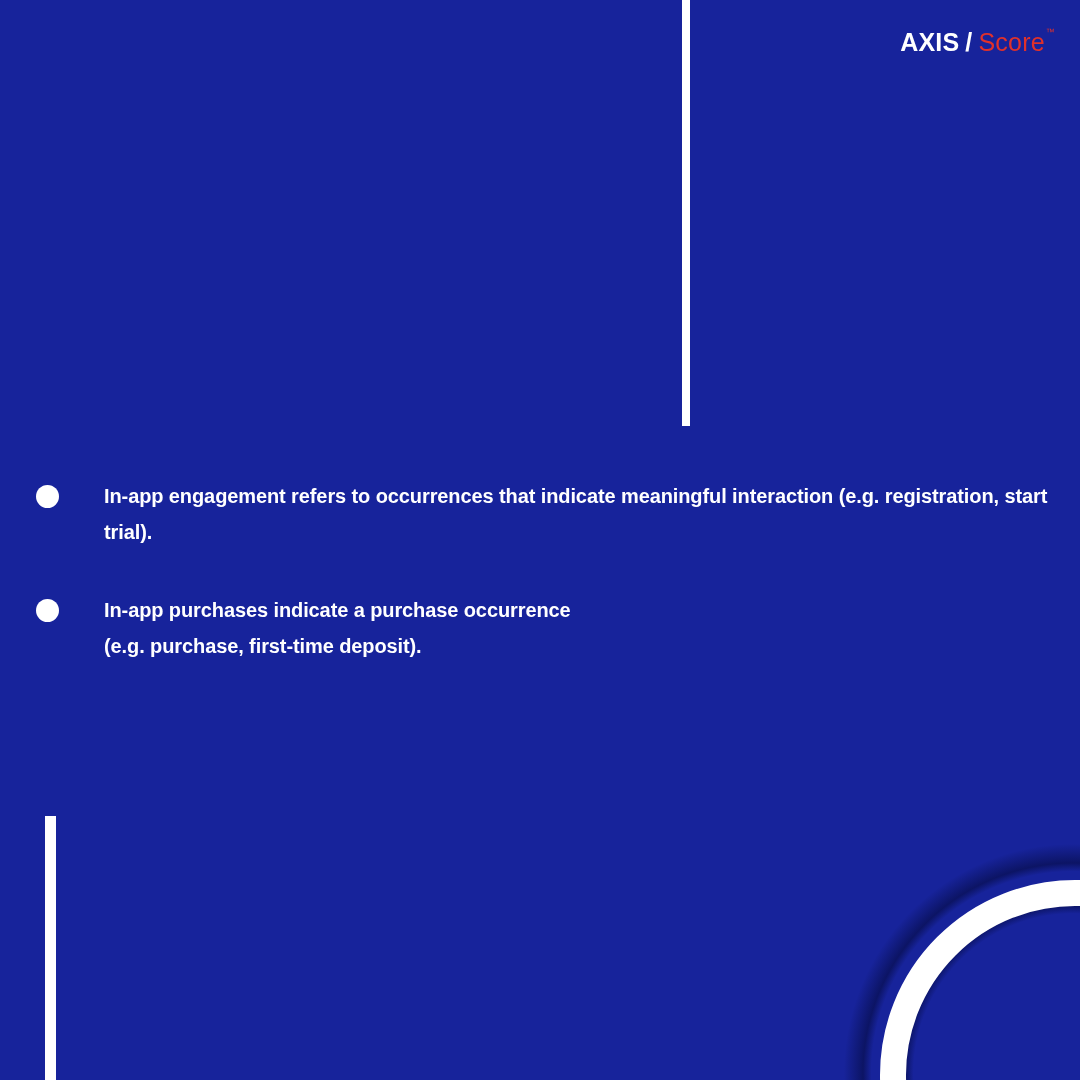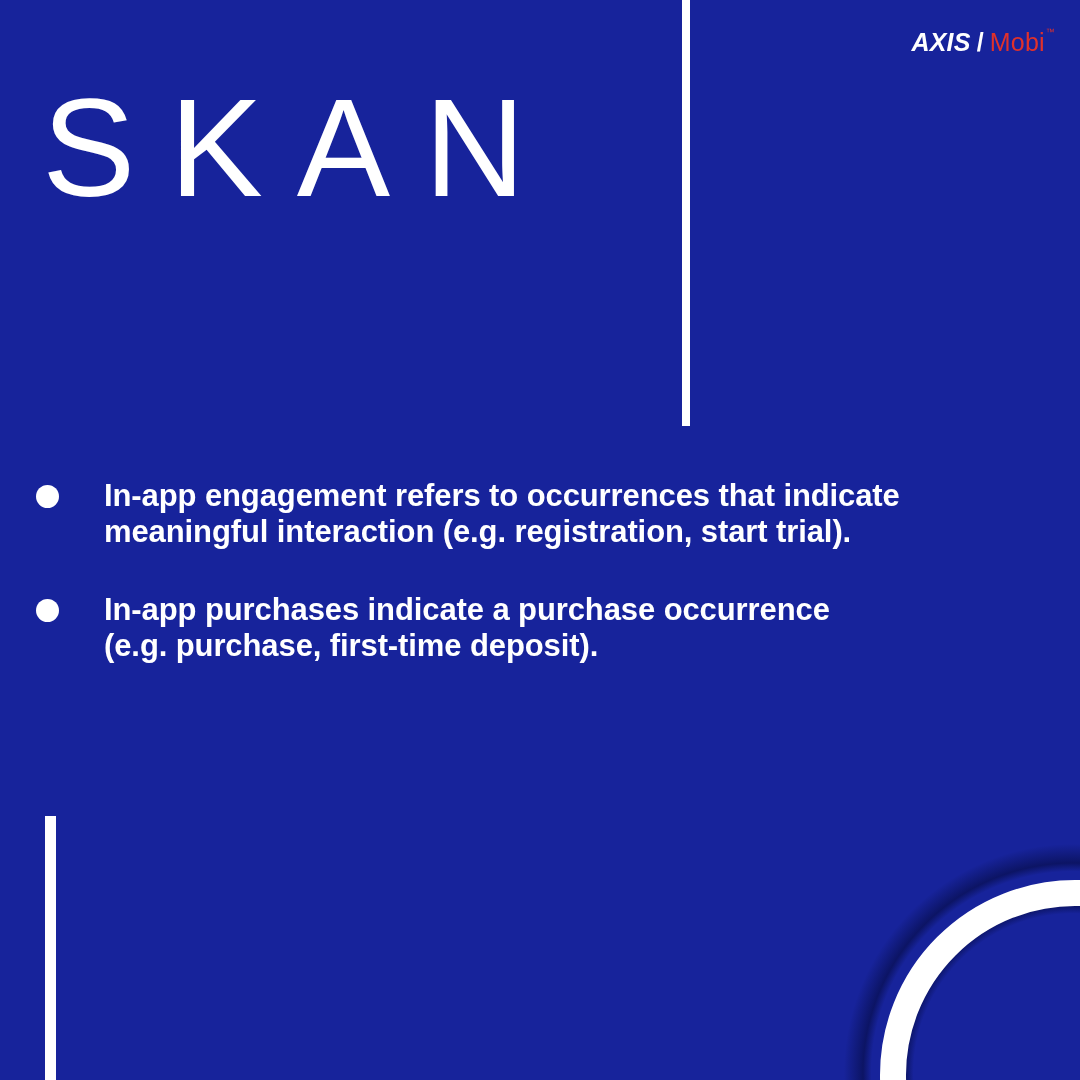--- a/index.html
+++ b/index.html
@@ -66,21 +66,21 @@
     right: 26px;
     top: 30px;
     display: flex;
     align-items: flex-start;
     font-size: 25px;
     font-weight: bold;
     letter-spacing: 0.2px;
     line-height: 1;
     white-space: nowrap;
   }
-  .brand-axis { color: #ffffff; font-style: italic; }
+  .brand-axis { color: #ffffff; }
   .brand-slash { color: #ffffff; padding: 0 6px; }
   .brand-mobi { color: #e0312b; font-weight: normal; }
   .brand-tm {
     color: #e0312b;
     font-size: 9px;
     font-weight: normal;
     position: relative;
     top: -2px;
     left: 1px;
   }
@@ -142,47 +142,46 @@
     width: 23px;
     height: 23px;
     border-radius: 50%;
     background: #ffffff;
     margin-top: 7px;
   }
   .bullet-text {
     flex: 1 1 auto;
     margin-left: 45px;
     color: #ffffff;
-    font-size: 31px;
+    font-size: 20px;
     font-weight: bold;
     line-height: 36px;
     letter-spacing: -0.1px;
     white-space: pre-line;
   }
 </style>
 </head>
 <body>
 
 <div id="canvas">
 
   <div class="arc-layer arc-shadow-outer"></div>
   <div class="arc-layer arc-shadow-inner"></div>
   <div class="arc-layer arc-white"></div>
 
   <div class="brand">
     <span class="brand-axis">AXIS</span>
     <span class="brand-slash">/</span>
-    <span class="brand-mobi">Mobi</span>
+    <span class="brand-mobi">Score</span>
     <span class="brand-tm">™</span>
   </div>
 
   <div class="rule-title"></div>
 
   <div class="headline">
-    <span class="headline-line1">SKAN</span>
   </div>
 
   <div class="bullets">
     <div class="bullet-item">
       <span class="bullet-dot"></span>
       <span class="bullet-text">In-app engagement refers to occurrences that indicate meaningful interaction (e.g. registration, start trial).</span>
     </div>
     <div class="bullet-item">
       <span class="bullet-dot"></span>
       <span class="bullet-text">In-app purchases indicate a purchase occurrence

